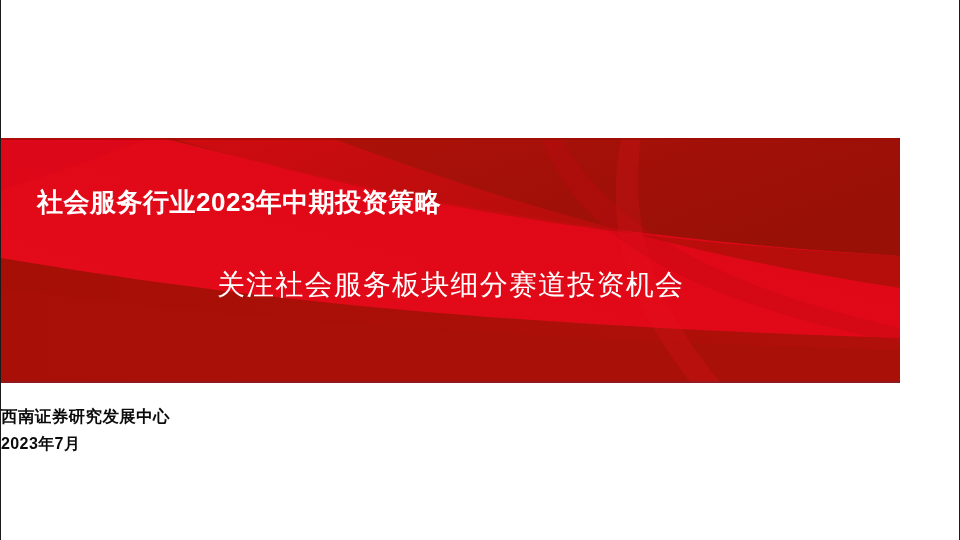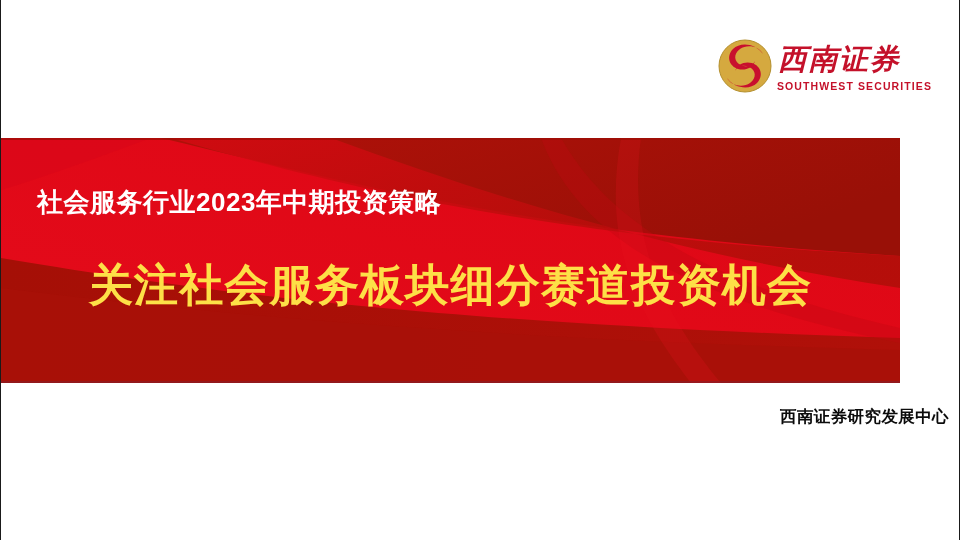--- a/index.html
+++ b/index.html
@@ -117,76 +117,53 @@
     letter-spacing: .5px;
     white-space: nowrap;
     line-height: 34px;
   }
   #main-title {
     position: absolute;
     left: 0;
     right: 0;
     top: 124px;
     text-align: center;
-    font-size: 44px;
-    font-weight: bold;
-    color: #fde047;
+    font-size: 28px;
+    font-weight: normal;
+    color: #ffffff;
     letter-spacing: 1.2px;
     white-space: nowrap;
     line-height: 46px;
   }
 
   
   #footer {
     position: absolute;
     left: 0;
     top: 402px;
     width: 948px;
-    text-align: right;
+    text-align: left;
   }
   #footer .fline {
     color: #0b0b0b;
     font-weight: bold;
     font-size: 16.5px;
     line-height: 28px;
     letter-spacing: .4px;
     white-space: nowrap;
   }
   #footer .fline.date {
     font-size: 16px;
   }
 </style>
 </head>
 <body>
 
 <div id="slide">
 
-  <div id="logo-block">
-
-    <div id="logo-mark">
-      <svg viewBox="0 0 56 56" width="56" height="56" aria-hidden="true">
-        <circle cx="28" cy="28" r="26" fill="#D5A93F"></circle>
-        <path d="M46 16 C42 8, 30 6, 23 11 C16 16, 17 24, 24 27
-                 C31 30, 36 27, 38 23 C36 30, 28 33, 21 31
-                 C12 28, 9 18, 16 11 C23 4, 38 5, 46 16 Z" fill="#C8102E"></path>
-        <path d="M10 40 C14 48, 26 50, 33 45 C40 40, 39 32, 32 29
-                 C25 26, 20 29, 18 33 C20 26, 28 23, 35 25
-                 C44 28, 47 38, 40 45 C33 52, 18 51, 10 40 Z" fill="#C8102E"></path>
-        <circle cx="28" cy="28" r="26" fill="none" stroke="#B4902F" stroke-width="1"></circle>
-      </svg>
-    </div>
-
-    <div id="logo-wordmark-cn">
-      <svg viewBox="0 0 128 40" width="128" height="40" aria-hidden="true">
-        <text x="1" y="30" font-family="'Liberation Serif','DejaVu Serif',serif" font-size="29" font-weight="bold" font-style="italic" fill="#C4112A" letter-spacing="1.5">西南证券</text>
-      </svg>
-    </div>
-
-    <div id="logo-wordmark-en">SOUTHWEST SECURITIES</div>
-  </div>
 
   <div id="banner">
 
     <svg viewBox="0 0 899 245" preserveAspectRatio="none">
       <defs>
         <linearGradient id="gDark" x1="0" y1="0" x2="1" y2="0.45">
           <stop offset="0%" stop-color="#B01109"></stop>
           <stop offset="100%" stop-color="#991007"></stop>
         </linearGradient>
         <linearGradient id="gMid" x1="0" y1="0" x2="1" y2="0.6">
@@ -226,15 +203,16 @@
     <div id="banner-bottom-edge"></div>
 
     <div id="banner-text">
       <div id="subtitle">社会服务行业2023年中期投资策略</div>
       <div id="main-title">关注社会服务板块细分赛道投资机会</div>
     </div>
   </div>
 
   <div id="footer">
     <div class="fline">西南证券研究发展中心</div>
+    <div class="fline date">2023年7月</div>
   </div>
 
 </div>
 
 </body></html>

